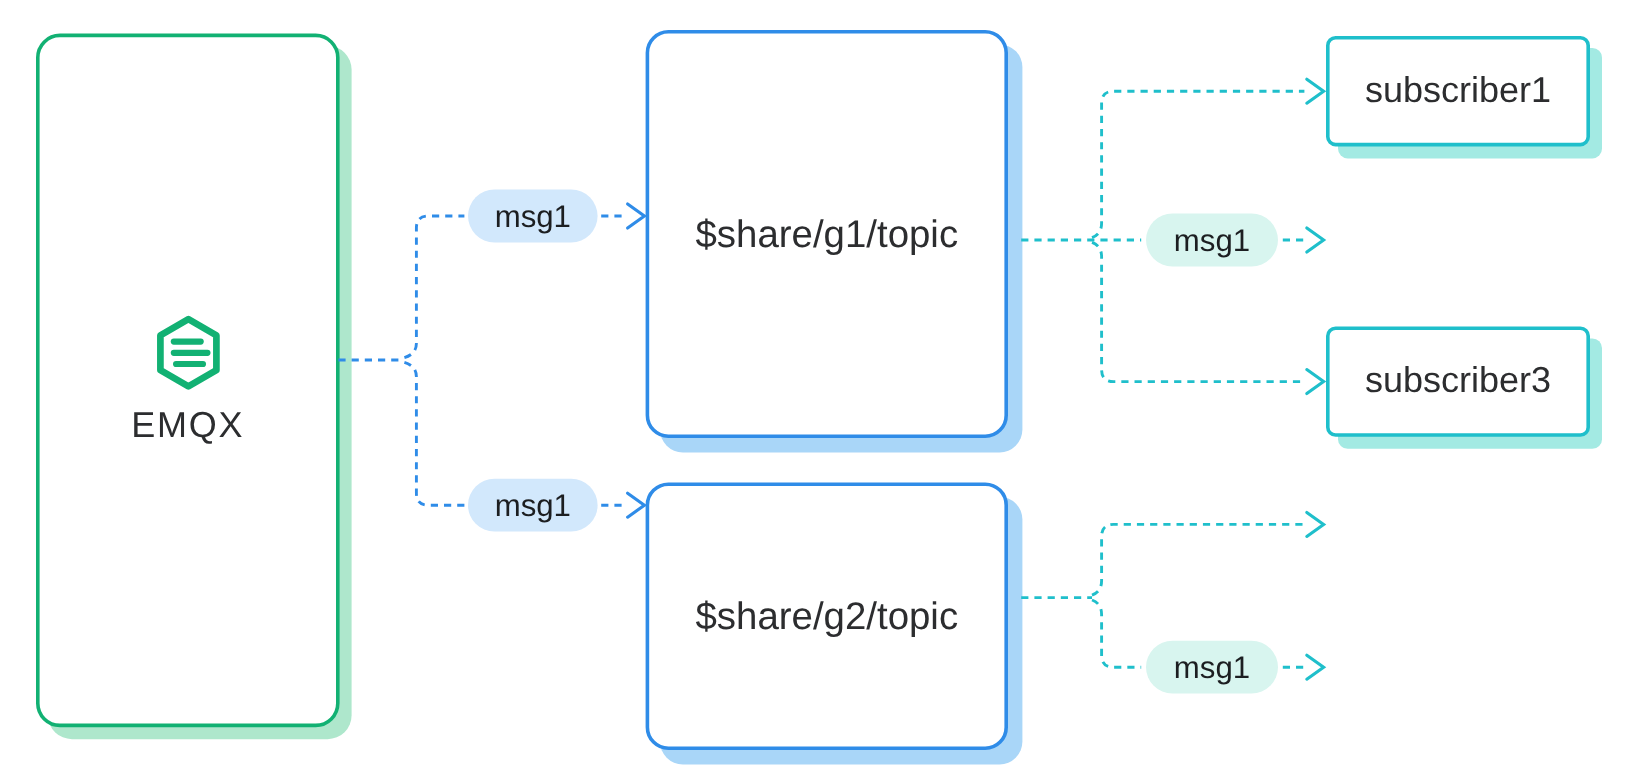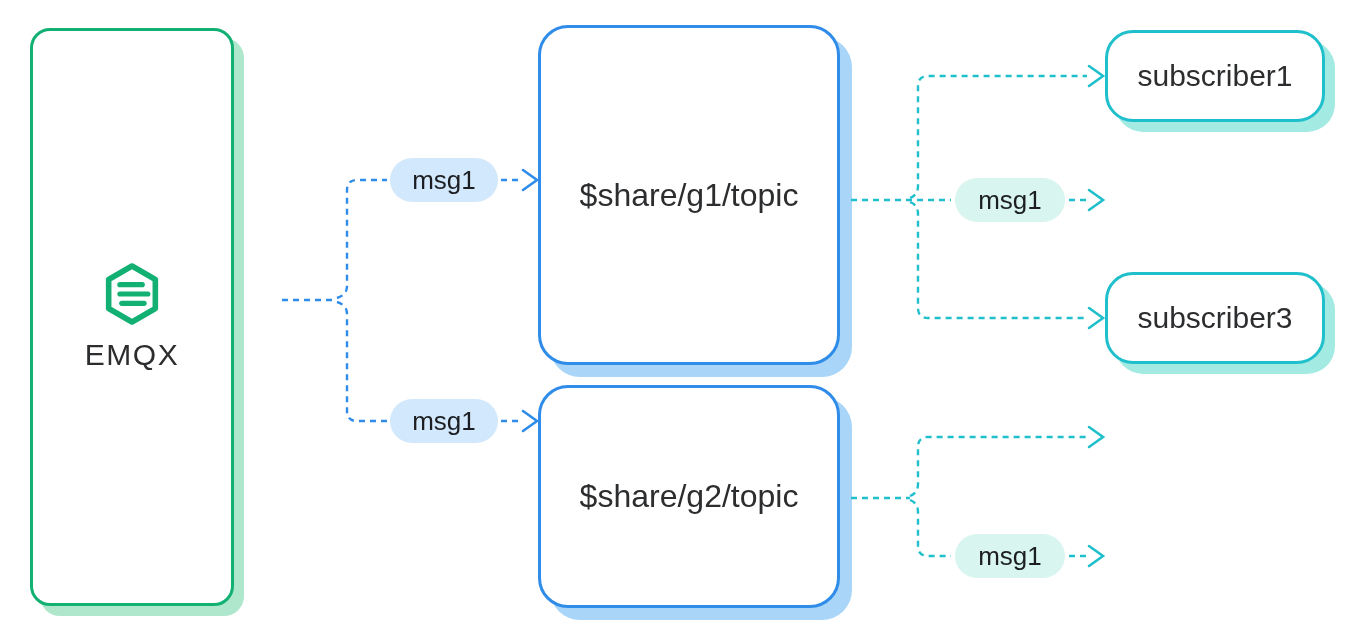--- a/index.html
+++ b/index.html
@@ -12,42 +12,42 @@
   .line{fill:none;stroke-width:2.4;stroke-dasharray:6 5;}
   .arrow{fill:none;stroke-width:2.6;stroke-linecap:round;stroke-linejoin:miter;}
   .blue{stroke:var(--blue,#2f8ce8);}
   .teal{stroke:var(--teal,#1fbfcb);}
 
   .node{
     position:absolute;z-index:2;box-sizing:border-box;background:#fff;
     display:flex;align-items:center;justify-content:center;text-align:center;
   }
   .emqx{
-    left:30px;top:28px;width:204px;height:578px;
+    left:30px;top:28px;width:253px;height:578px;
     border:3px solid var(--green,#12b173);border-radius:20px;
     box-shadow:10px 10px 0 var(--green-light,#aee7cc);
     flex-direction:column;gap:12px;
   }
   .logo{width:56px;height:64px;}
   .hex{fill:none;stroke:var(--green,#12b173);stroke-width:6;stroke-linejoin:round;}
   .bar{fill:none;stroke:var(--green,#12b173);stroke-width:5.5;stroke-linecap:round;}
   .emqx-label{font-size:30px;letter-spacing:1.5px;}
 
   .topic{
     left:538px;width:302px;
-    border:3px solid var(--blue,#2f8ce8);border-radius:30px;
+    border:3px solid var(--blue,#2f8ce8);border-radius:19px;
     box-shadow:12px 12px 0 var(--blue-light,#a9d6f8);
     font-size:32px;
   }
   .g1{top:25px;height:340px;}
-  .g2{top:385px;height:223px;}
+  .g2{top:402px;height:223px;}
 
   .sub{
     left:1105px;width:220px;height:92px;
-    border:3px solid var(--teal,#1fbfcb);border-radius:28px;
+    border:3px solid var(--teal,#1fbfcb);border-radius:8px;
     box-shadow:10px 10px 0 var(--teal-light,#a3eae3);
     font-size:30px;
   }
   .s1{top:30px}.s2{top:154px}.s3{top:272px}.s4{top:391px}.s5{top:510px}
 
   .pill{
     position:absolute;z-index:2;height:44px;border-radius:22px;
     display:flex;align-items:center;justify-content:center;
     font-size:26px;color:#1c1e21;
   }

